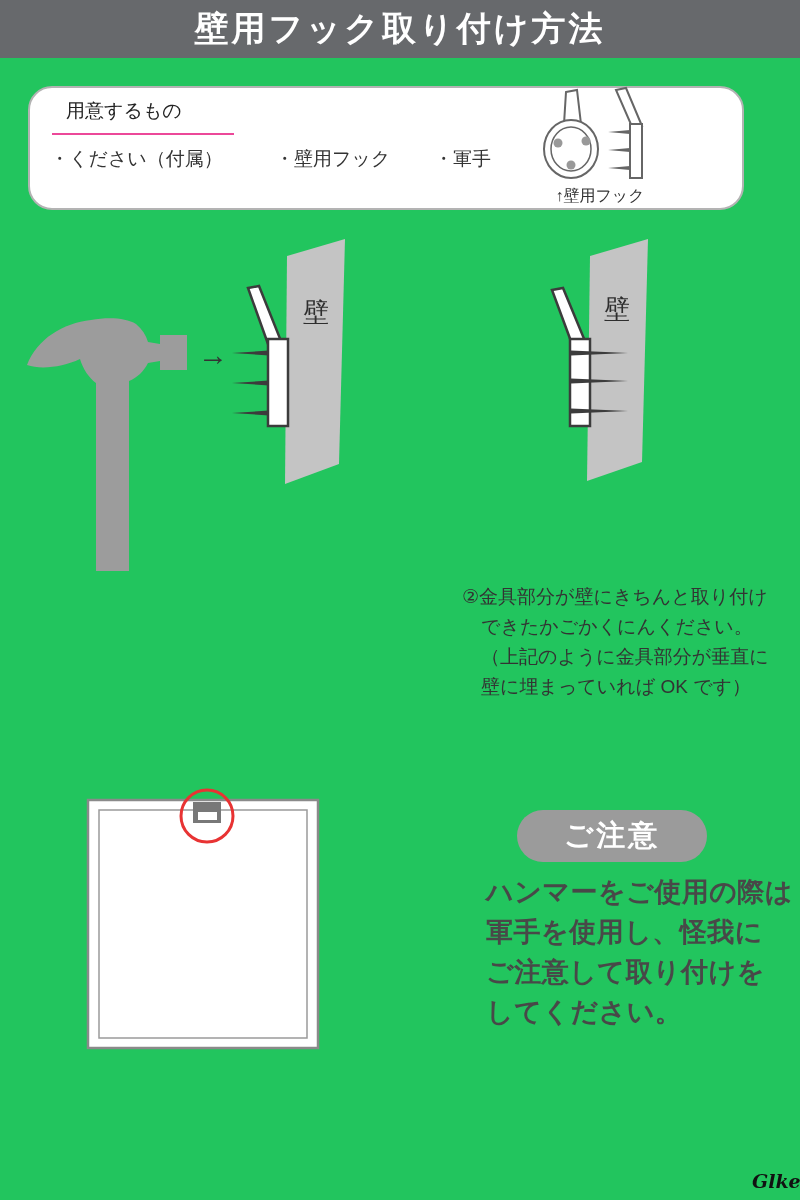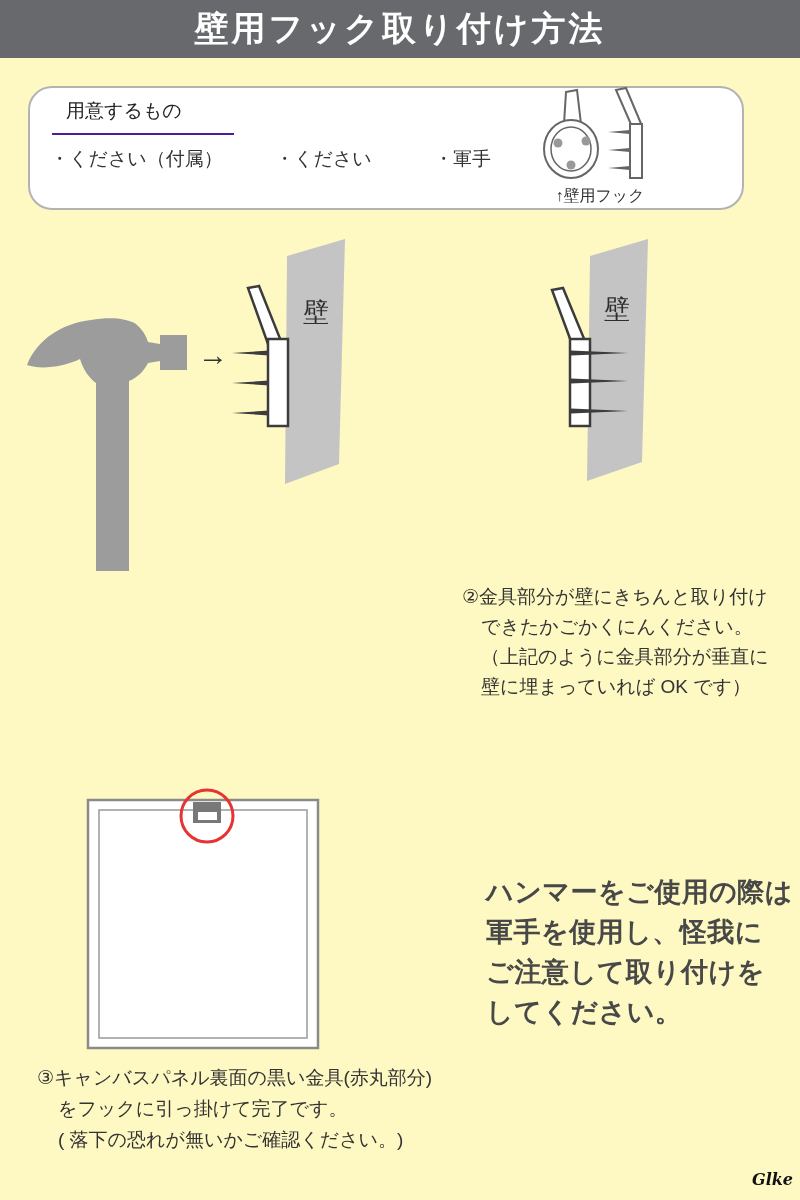--- a/index.html
+++ b/index.html
@@ -1,34 +1,34 @@
 <!DOCTYPE html>
 <html><head>
 <meta charset="utf-8">
 <style>
   html,body { margin:0; padding:0; background:#ffffff; }
   .page {
-    position:relative; width:800px; height:1200px; background:#fef9c3; overflow:hidden;
+    position:relative; width:800px; height:1200px; background:#22c55e; overflow:hidden;
     font-family:"Liberation Sans","DejaVu Sans",sans-serif; color:#333;
   }
   
   .banner {
     position:absolute; left:0; top:0; width:800px; height:58px; background:#67696c;
     display:flex; align-items:center; justify-content:center;
   }
   .banner h1 { margin:0; color:#fff; font-size:34px; font-weight:bold; letter-spacing:3px; }
 
   
   .prepare-box {
     position:absolute; left:28px; top:86px; width:712px; height:120px;
     border:2px solid #b3b3b3; border-radius:24px; background:#fff;
   }
   .prepare-title {
     position:absolute; left:22px; top:10px; width:168px; padding:0 0 9px 14px;
-    font-size:19px; color:#222; border-bottom:2px solid #4c1d95;
+    font-size:19px; color:#222; border-bottom:2px solid #ec4899;
   }
   .prepare-item { position:absolute; top:58px; font-size:19px; color:#333; white-space:nowrap; }
   .item-1 { left:20px; } .item-2 { left:245px; } .item-3 { left:404px; }
 
   .hook-illus   { position:absolute; left:533px; top:84px; }
   .hook-caption { position:absolute; left:545px; top:186px; width:110px; font-size:16px; color:#333; text-align:center; }
 
   
   .hammer { position:absolute; left:25px;  top:293px; }
   .arrow  { position:absolute; left:198px; top:338px; font-size:30px; color:#333; }
@@ -50,37 +50,37 @@
     background:#9b9b9b; border-radius:27px; display:flex; align-items:center; justify-content:center;
   }
   .caution-badge span { color:#fff; font-size:29px; font-weight:bold; letter-spacing:3px; }
   .caution-text {
     position:absolute; left:455px; top:872px; width:340px;
     font-size:27px; font-weight:bold; color:#484848; line-height:40px;
     white-space:pre-line; letter-spacing:0.5px;margin-left:31px;
   }
 
   .watermark {
-    position:absolute; left:752px; top:1170px; font-size:16px; color:#111;
+    position:absolute; left:752px; top:1170px; font-size:19px; color:#111;
     font-family:"DejaVu Serif","Liberation Serif",serif; font-style:italic; font-weight:bold;
   }
 </style>
 </head>
 <body>
 
 <div class="page">
 
   <header class="banner">
     <h1>壁用フック取り付け方法</h1>
   </header>
 
   <section class="prepare-box">
     <div class="prepare-title">用意するもの</div>
     <span class="prepare-item item-1">・ください（付属）</span>
-    <span class="prepare-item item-2">・ください</span>
+    <span class="prepare-item item-2">・壁用フック</span>
     <span class="prepare-item item-3">・軍手</span>
   </section>
 
   <svg class="hook-illus" width="120" height="105" viewBox="0 0 120 105">
     <polygon points="33,8 44,6 48,40 31,40" fill="#fff" stroke="#666" stroke-width="2"></polygon>
     <ellipse cx="38" cy="65" rx="27" ry="29" fill="#fff" stroke="#666" stroke-width="2"></ellipse>
     <ellipse cx="38" cy="65" rx="20" ry="22" fill="#fff" stroke="#666" stroke-width="1.5"></ellipse>
     <circle cx="25" cy="59" r="4.5" fill="#999"></circle>
     <circle cx="53" cy="57" r="4.5" fill="#999"></circle>
     <circle cx="38" cy="81" r="4.5" fill="#999"></circle>
@@ -133,24 +133,24 @@
 壁に埋まっていれば OK です）</div>
 
   <svg class="panel" width="240" height="272" viewBox="0 0 240 272">
     <rect x="3" y="14" width="230" height="248" fill="#fff" stroke="#8a8a8a" stroke-width="2.5"></rect>
     <rect x="14" y="24" width="208" height="228" fill="none" stroke="#9a9a9a" stroke-width="1.5"></rect>
     <rect x="108" y="16" width="28" height="21" fill="#787878"></rect>
     <rect x="113" y="26" width="19" height="8" fill="#fff"></rect>
     <circle cx="122" cy="30" r="26" fill="none" stroke-width="3" stroke="#e83333"></circle>
   </svg>
 
+  <div class="caution-badge">
+    <span>ご注意</span>
+  </div>
   <div class="caution-text">ハンマーをご使用の際は
 軍手を使用し、怪我に
 ご注意して取り付けを
 してください。</div>
 
-  <div class="step step3">③キャンバスパネル裏面の黒い金具(赤丸部分)
-をフックに引っ掛けて完了です。
-( 落下の恐れが無いかご確認ください。)</div>
 
   <div class="watermark">Glke</div>
 
 </div>
 
 </body></html>

